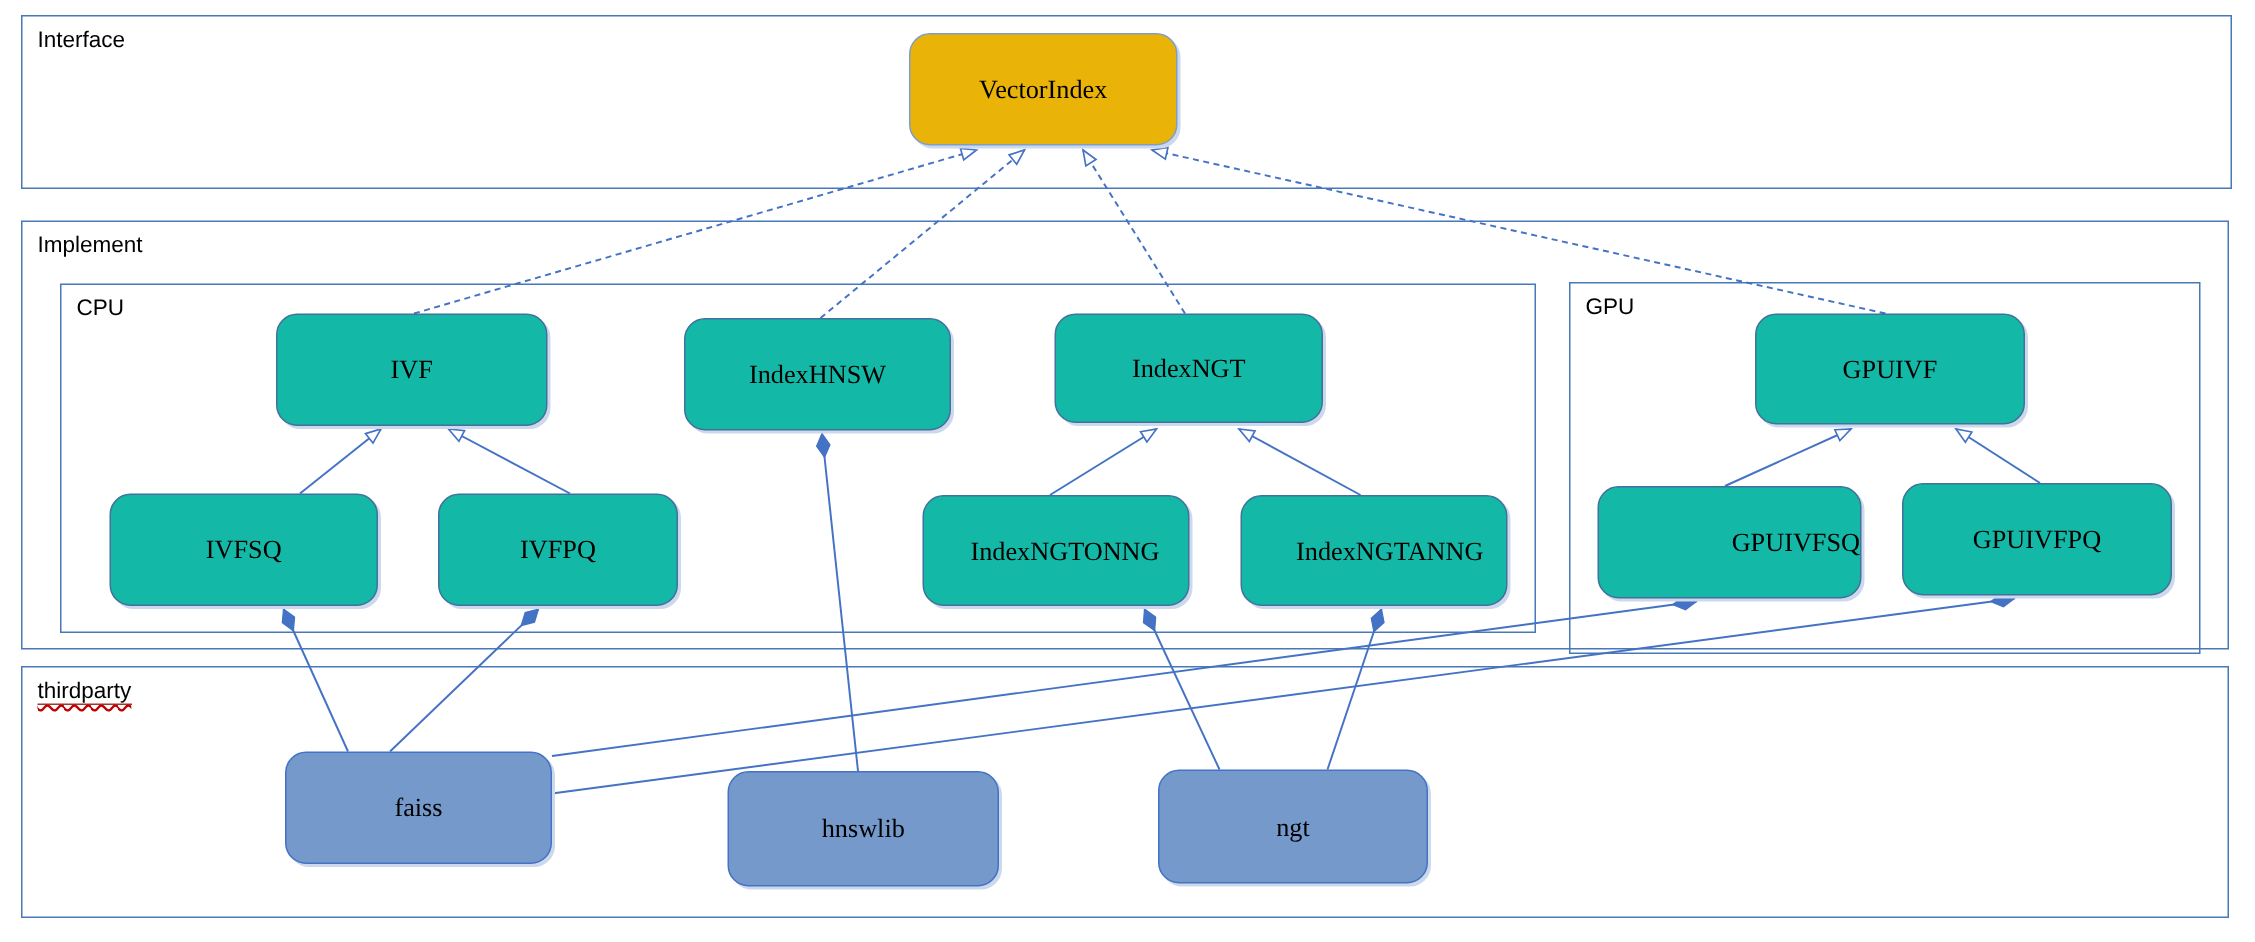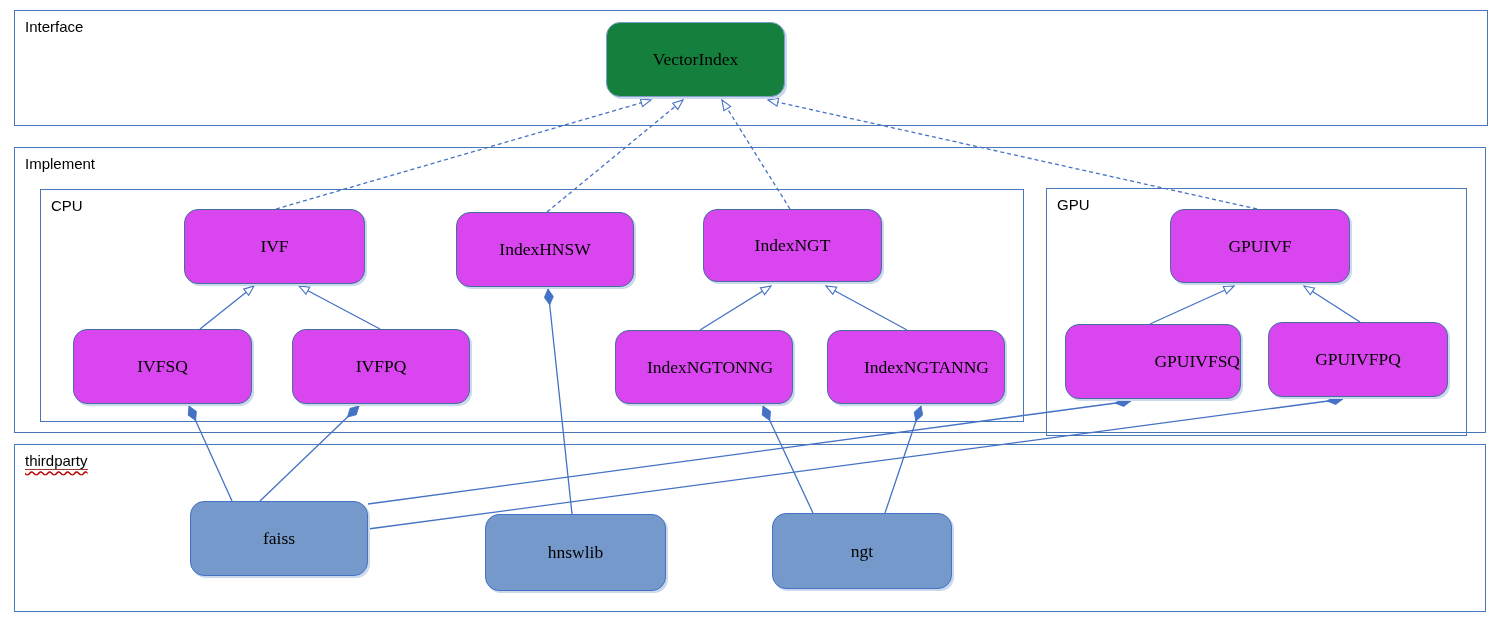--- a/index.html
+++ b/index.html
@@ -55,22 +55,22 @@
     align-items: center;
     justify-content: center;
     box-shadow: 2px 2px 0 #ccd9ec;
   }
   .node span {
     font-family: "Liberation Serif", serif;
     font-size: 17.5px;
     color: #000000;
     white-space: nowrap;
   }
-  .node.kind-interface { background: #15803d; border: 1.5px solid #7d9ec8; text-align: center; }
-  .node.kind-impl      { background: #d946ef; border: 1.5px solid #41719c; }
+  .node.kind-interface { background: #eab308; border: 1.5px solid #7d9ec8; text-align: center; }
+  .node.kind-impl      { background: #14b8a6; border: 1.5px solid #41719c; }
   .node.kind-thirdparty{ background: #7499ca; border: 1.5px solid #4472c4; }
   .edge { fill: none; }
 </style>
 </head>
 <body>
 
 <div id="diagram">
 
   <div class="section" id="sec-interface" style="left: 14px; top: 10px; width: 1474px; height: 116px;">
     <span class="section-label">Interface</span>
@@ -127,21 +127,21 @@
       </div>
       <div class="node kind-impl" style="left: 456px; top: 212px; width: 178px; height: 75px;">
         <span>IndexHNSW</span>
       </div>
       <div class="node kind-impl" style="left: 703px; top: 209px; width: 179px; height: 73px;">
         <span>IndexNGT</span>
       </div>
       <div class="node kind-impl" style="left: 73px; top: 329px; width: 179px; height: 75px;">
         <span>IVFSQ</span>
       </div>
-      <div class="node kind-impl" style="left: 292px; top: 329px; width: 178px; height: 75px;">
+      <div class="node kind-impl" style="left: 292px; top: 329px; width: 160px; height: 75px;">
         <span>IVFPQ</span>
       </div>
       <div class="node kind-impl" style="left: 615px; top: 330px; width: 178px; height: 74px; padding-left: 12px;">
         <span>IndexNGTONNG</span>
       </div>
       <div class="node kind-impl" style="left: 827px; top: 330px; width: 178px; height: 74px; padding-left: 21px;">
         <span>IndexNGTANNG</span>
       </div>
       <div class="node kind-impl" style="left: 1170px; top: 209px; width: 180px; height: 74px;">
         <span>GPUIVF</span>

